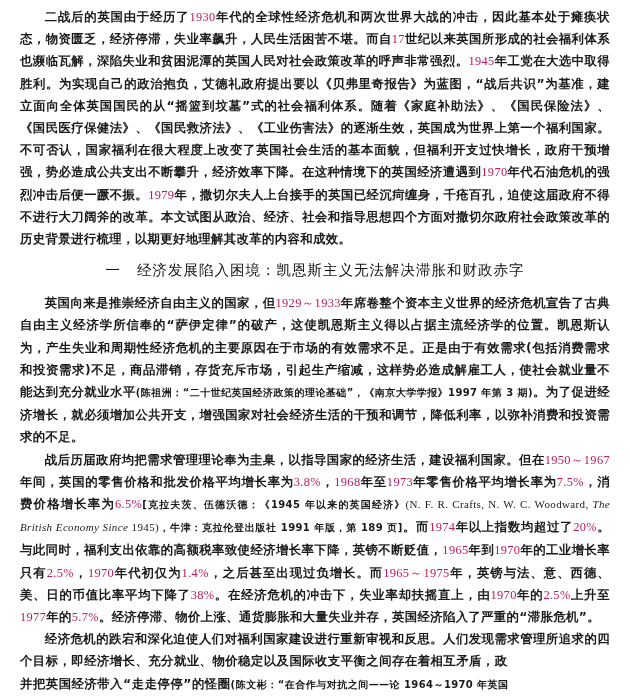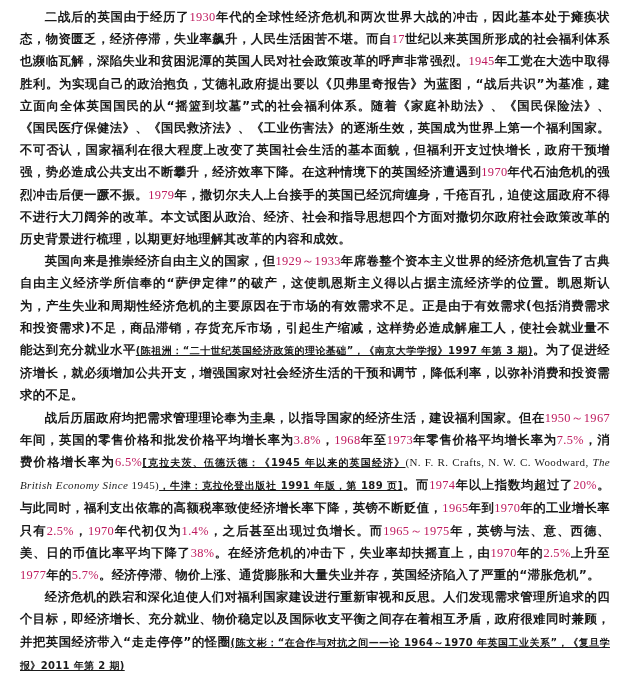--- a/index.html
+++ b/index.html
@@ -8,21 +8,21 @@
       font-family: "DejaVu Sans", "Liberation Sans", sans-serif;
       color: #1a1a1a;
     }
     .page { position: absolute; left: 20px; top: 6px; width: 590px; }
     .para {
       margin: 0; font-size: 12.4px; line-height: 22.2px;
       text-indent: 2em; text-align: justify; letter-spacing: 0.35px;
       font-weight: bold;
     }
     .para .num { font-family: "Liberation Serif", serif; font-weight: normal; color: #be185d; }
-    .para .cite { font-size: 10px; font-weight: bold; text-decoration: underline; }
+    .para .cite { font-size: 10px; font-weight: bold; }
     .para .en { font-family: "Liberation Serif", serif; font-weight: normal; font-size: 11px; }
     .para .en i { font-style: italic; }
     .heading {
       margin: 8px 0 10px 0; text-align: center; font-size: 14.5px; font-weight: normal;
       line-height: 24px; letter-spacing: 1px; color: #111;
     }
     .heading .hnum { margin-right: 16px; }
     .watermark {
       position: absolute; right: 2px; bottom: 2px; width: 120px; height: 40px;
       background: #ffffff; text-align: center;
@@ -36,20 +36,21 @@
       color: #fff; -webkit-text-stroke: 1px #111; letter-spacing: 2px; line-height: 18px;
     }
   </style>
 </head>
 <body>
 
 <div class="page">
 
   <p class="para"><span>二战后的英国由于经历了</span><span class="num">1930</span><span>年代的全球性经济危机和两次世界大战的冲击，因此基本处于瘫痪状态，物资匮乏，经济停滞，失业率飙升，人民生活困苦不堪。而自</span><span class="num">17</span><span>世纪以来英国所形成的社会福利体系也濒临瓦解，深陷失业和贫困泥潭的英国人民对社会政策改革的呼声非常强烈。</span><span class="num">1945</span><span>年工党在大选中取得胜利。为实现自己的政治抱负，艾德礼政府提出要以《贝弗里奇报告》为蓝图，“战后共识”为基准，建立面向全体英国国民的从“摇篮到坟墓”式的社会福利体系。随着《家庭补助法》、《国民保险法》、《国民医疗保健法》、《国民救济法》、《工业伤害法》的逐渐生效，英国成为世界上第一个福利国家。不可否认，国家福利在很大程度上改变了英国社会生活的基本面貌，但福利开支过快增长，政府干预增强，势必造成公共支出不断攀升，经济效率下降。在这种情境下的英国经济遭遇到</span><span class="num">1970</span><span>年代石油危机的强烈冲击后便一蹶不振。</span><span class="num">1979</span><span>年，撒切尔夫人上台接手的英国已经沉疴缠身，千疮百孔，迫使这届政府不得不进行大刀阔斧的改革。本文试图从政治、经济、社会和指导思想四个方面对撒切尔政府社会政策改革的历史背景进行梳理，以期更好地理解其改革的内容和成效。</span></p>
 
+  <h2 class="heading"><span class="hnum">一</span><span>经济发展陷入困境：凯恩斯主义无法解决滞胀和财政赤字</span></h2>
 
   <p class="para"><span>英国向来是推崇经济自由主义的国家，但</span><span class="num">1929～1933</span><span>年席卷整个资本主义世界的经济危机宣告了古典自由主义经济学所信奉的“萨伊定律”的破产，这使凯恩斯主义得以占据主流经济学的位置。凯恩斯认为，产生失业和周期性经济危机的主要原因在于市场的有效需求不足。正是由于有效需求(包括消费需求和投资需求)不足，商品滞销，存货充斥市场，引起生产缩减，这样势必造成解雇工人，使社会就业量不能达到充分就业水平</span><span class="cite">(陈祖洲：“二十世纪英国经济政策的理论基础”，《南京大学学报》1997 年第 3 期)</span><span>。为了促进经济增长，就必须增加公共开支，增强国家对社会经济生活的干预和调节，降低利率，以弥补消费和投资需求的不足。</span></p>
 
   <p class="para"><span>战后历届政府均把需求管理理论奉为圭臬，以指导国家的经济生活，建设福利国家。但在</span><span class="num">1950～1967</span><span>年间，英国的零售价格和批发价格平均增长率为</span><span class="num">3.8%</span><span>，</span><span class="num">1968</span><span>年至</span><span class="num">1973</span><span>年零售价格平均增长率为</span><span class="num">7.5%</span><span>，消费价格增长率为</span><span class="num">6.5%</span><span class="cite">[克拉夫茨、伍德沃德：《1945 年以来的英国经济》</span><span class="en">(N. F. R. Crafts, N. W. C. Woodward, </span><span class="en"><i>The British Economy Since</i></span><span class="en"> 1945)</span><span class="cite">，牛津：克拉伦登出版社 1991 年版，第 189 页]</span><span>。而</span><span class="num">1974</span><span>年以上指数均超过了</span><span class="num">20%</span><span>。与此同时，福利支出依靠的高额税率致使经济增长率下降，英镑不断贬值，</span><span class="num">1965</span><span>年到</span><span class="num">1970</span><span>年的工业增长率只有</span><span class="num">2.5%</span><span>，</span><span class="num">1970</span><span>年代初仅为</span><span class="num">1.4%</span><span>，之后甚至出现过负增长。而</span><span class="num">1965～1975</span><span>年，英镑与法、意、西德、美、日的币值比率平均下降了</span><span class="num">38%</span><span>。在经济危机的冲击下，失业率却扶摇直上，由</span><span class="num">1970</span><span>年的</span><span class="num">2.5%</span><span>上升至</span><span class="num">1977</span><span>年的</span><span class="num">5.7%</span><span>。经济停滞、物价上涨、通货膨胀和大量失业并存，英国经济陷入了严重的“滞胀危机”。</span></p>
 
   <p class="para"><span>经济危机的跌宕和深化迫使人们对福利国家建设进行重新审视和反思。人们发现需求管理所追求的四个目标，即经济增长、充分就业、物价稳定以及国际收支平衡之间存在着相互矛盾，政府很难同时兼顾，并把英国经济带入“走走停停”的怪圈</span><span class="cite">(陈文彬：“在合作与对抗之间——论 1964～1970 年英国工业关系”，《复旦学报》2011 年第 2 期)</span></p>
 
 </div>
 
 <div class="watermark">

